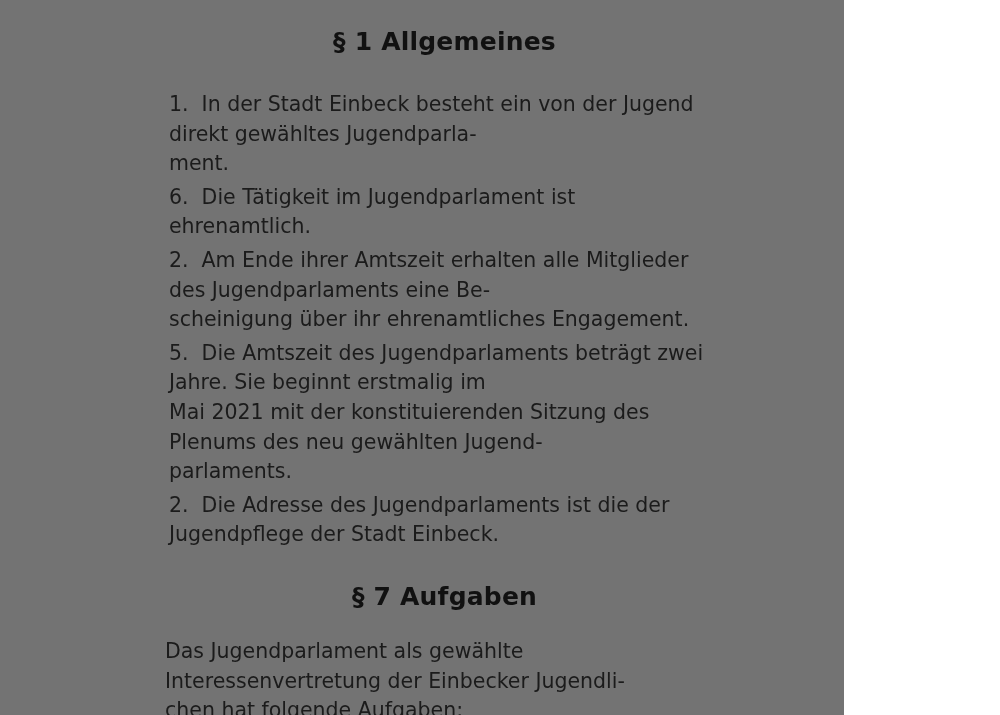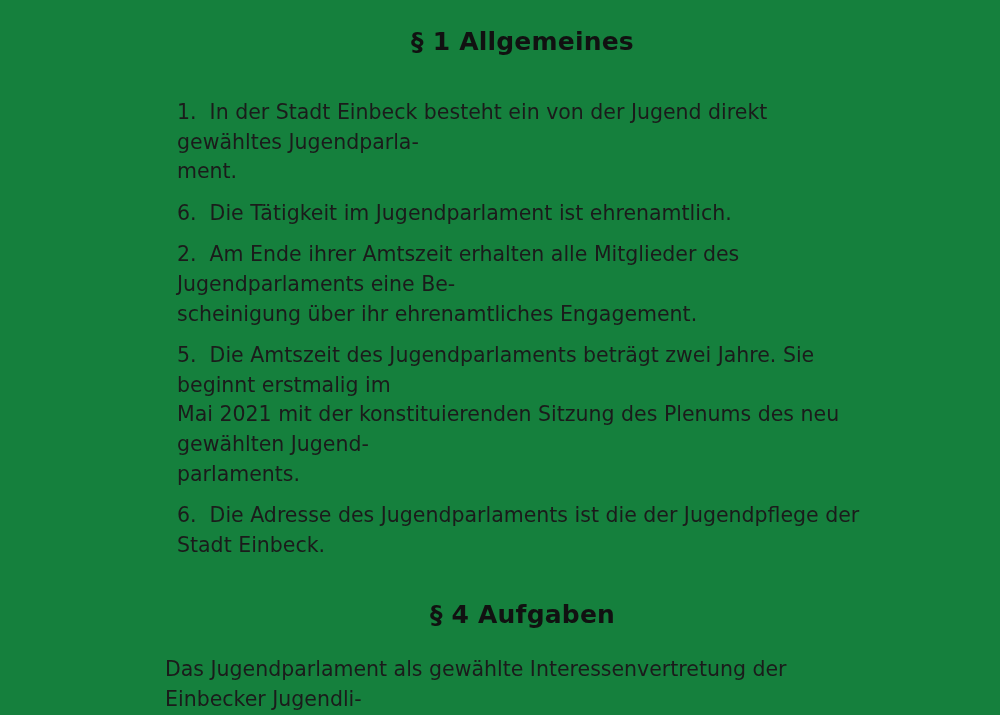--- a/index.html
+++ b/index.html
@@ -9,23 +9,23 @@
   }
   body {
     width: 1000px;
     height: 715px;
     overflow: hidden;
     font-family: "DejaVu Sans", sans-serif;
     color: #1a1a1a;
   }
   .page {
     position: relative;
-    width: 1000px;
+    width: 844px;
     height: 715px;
-    background: #15803d;
+    background: #737373;
     box-sizing: border-box;
     padding: 0 120px 0 165px;
   }
   .section-heading {
     text-align: center;
     font-weight: bold;
     font-size: 25px;
     letter-spacing: 0.2px;
     color: #111111;
     margin: 0;
@@ -51,44 +51,44 @@
     height: 26px;
   }
   .intro-para {
     font-size: 20.5px;
     line-height: 29.6px;
     color: #1b1b1b;
     margin: 0;
     white-space: pre-wrap;
   }
   .list-block .list-item {
-    margin: 12px;
+    margin: 4px;
   }
 </style>
 </head>
 <body>
 
 <div class="page">
 
   <h1 class="section-heading" id="heading-1">§ 1 Allgemeines</h1>
 
   <div class="gap-after-h1"></div>
 
   <div class="list-block">
     <p class="list-item">1.  In der Stadt Einbeck besteht ein von der Jugend direkt gewähltes Jugendparla-
 ment.</p>
     <p class="list-item">6.  Die Tätigkeit im Jugendparlament ist ehrenamtlich.</p>
     <p class="list-item">2.  Am Ende ihrer Amtszeit erhalten alle Mitglieder des Jugendparlaments eine Be-
 scheinigung über ihr ehrenamtliches Engagement.</p>
     <p class="list-item">5.  Die Amtszeit des Jugendparlaments beträgt zwei Jahre. Sie beginnt erstmalig im
 Mai 2021 mit der konstituierenden Sitzung des Plenums des neu gewählten Jugend-
 parlaments.</p>
-    <p class="list-item">6.  Die Adresse des Jugendparlaments ist die der Jugendpflege der Stadt Einbeck.</p>
+    <p class="list-item">2.  Die Adresse des Jugendparlaments ist die der Jugendpflege der Stadt Einbeck.</p>
   </div>
 
-  <h1 class="section-heading" id="heading-2">§ 4 Aufgaben</h1>
+  <h1 class="section-heading" id="heading-2">§ 7 Aufgaben</h1>
 
   <div class="gap-after-h2"></div>
 
   <p class="intro-para">Das Jugendparlament als gewählte Interessenvertretung der Einbecker Jugendli-
 chen hat folgende Aufgaben:</p>
 
 </div>
 
 </body></html>

